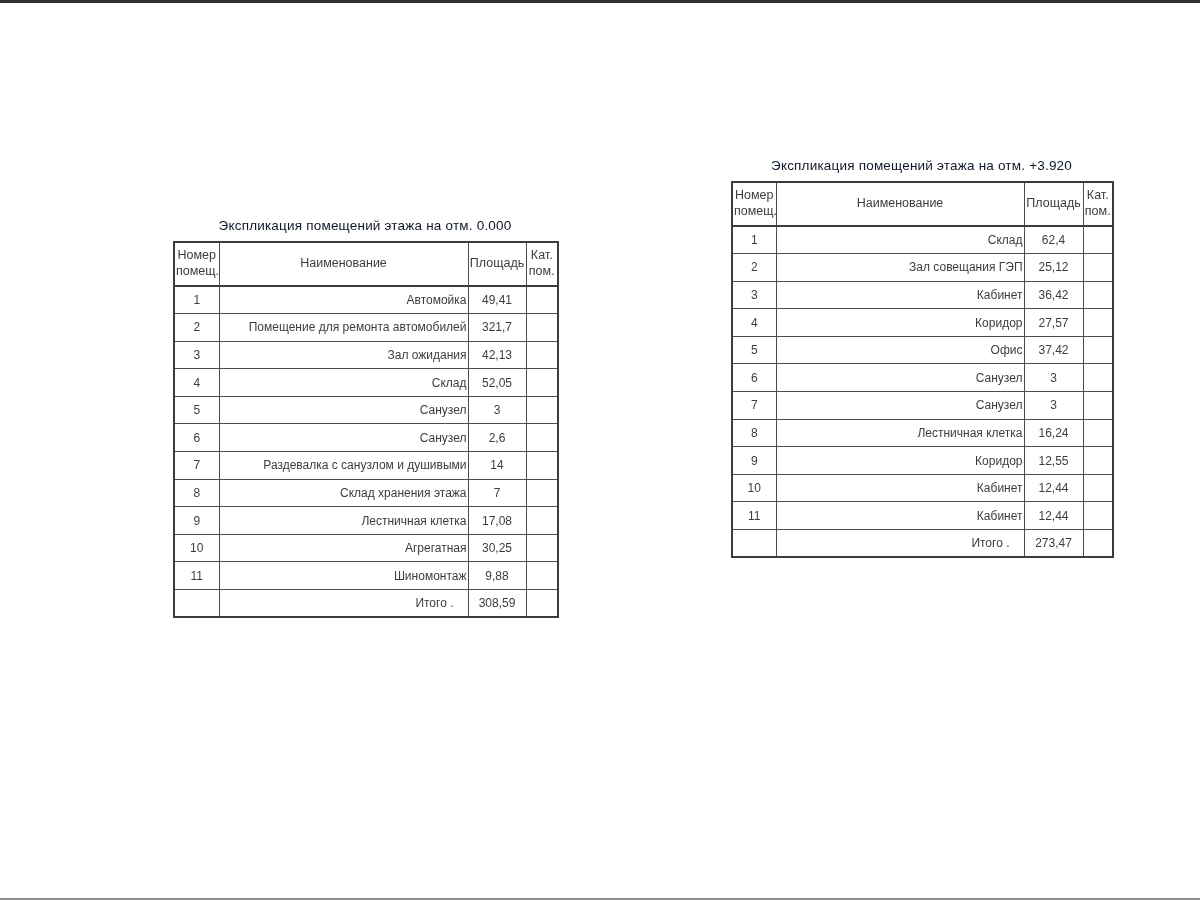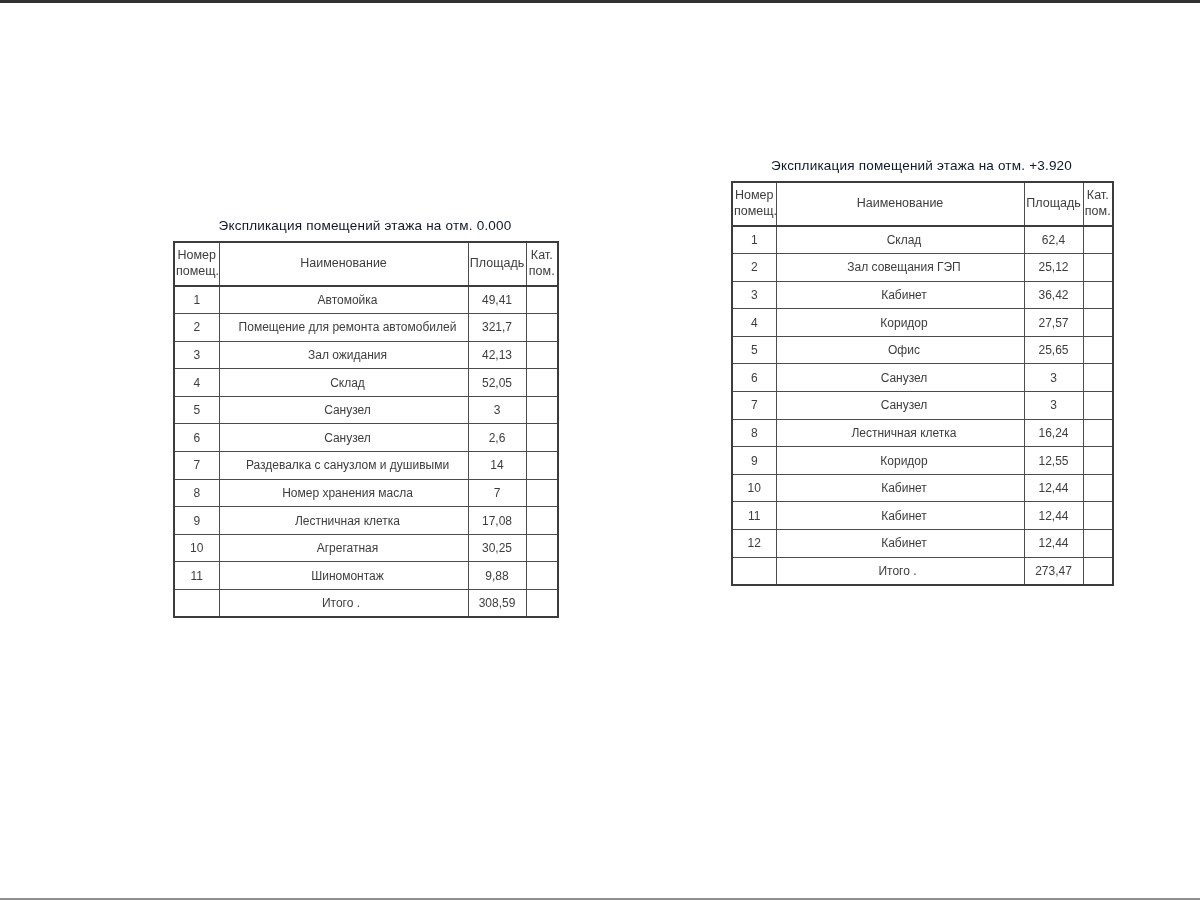--- a/index.html
+++ b/index.html
@@ -75,21 +75,21 @@
     padding: 0 1px;
   }
   tbody tr, tfoot tr {
     height: 27.6px;
   }
   td.num {
     text-align: center;
     vertical-align: middle;
   }
   td.name {
-    text-align: center;
+    text-align: right;
     vertical-align: middle;
     padding-left: 9px;
   }
   td.area {
     text-align: center;
     vertical-align: middle;
   }
   td.cat {
     text-align: center;
     vertical-align: middle;
@@ -159,21 +159,21 @@
             <td class="cat"></td>
           </tr>
           <tr>
             <td class="num">7</td>
             <td class="name">Раздевалка с санузлом и душивыми</td>
             <td class="area">14</td>
             <td class="cat"></td>
           </tr>
           <tr>
             <td class="num">8</td>
-            <td class="name">Номер хранения масла</td>
+            <td class="name">Склад хранения этажа</td>
             <td class="area">7</td>
             <td class="cat"></td>
           </tr>
           <tr>
             <td class="num">9</td>
             <td class="name">Лестничная клетка</td>
             <td class="area">17,08</td>
             <td class="cat"></td>
           </tr>
           <tr>
@@ -238,21 +238,21 @@
           </tr>
           <tr>
             <td class="num">4</td>
             <td class="name">Коридор</td>
             <td class="area">27,57</td>
             <td class="cat"></td>
           </tr>
           <tr>
             <td class="num">5</td>
             <td class="name">Офис</td>
-            <td class="area">25,65</td>
+            <td class="area">37,42</td>
             <td class="cat"></td>
           </tr>
           <tr>
             <td class="num">6</td>
             <td class="name">Санузел</td>
             <td class="area">3</td>
             <td class="cat"></td>
           </tr>
           <tr>
             <td class="num">7</td>
@@ -273,26 +273,20 @@
             <td class="cat"></td>
           </tr>
           <tr>
             <td class="num">10</td>
             <td class="name">Кабинет</td>
             <td class="area">12,44</td>
             <td class="cat"></td>
           </tr>
           <tr>
             <td class="num">11</td>
-            <td class="name">Кабинет</td>
-            <td class="area">12,44</td>
-            <td class="cat"></td>
-          </tr>
-          <tr>
-            <td class="num">12</td>
             <td class="name">Кабинет</td>
             <td class="area">12,44</td>
             <td class="cat"></td>
           </tr>
         </tbody>
       <tfoot>
         <tr>
           <td class="num"></td>
           <td class="name total-label">Итого .</td>
           <td class="area">273,47</td>

